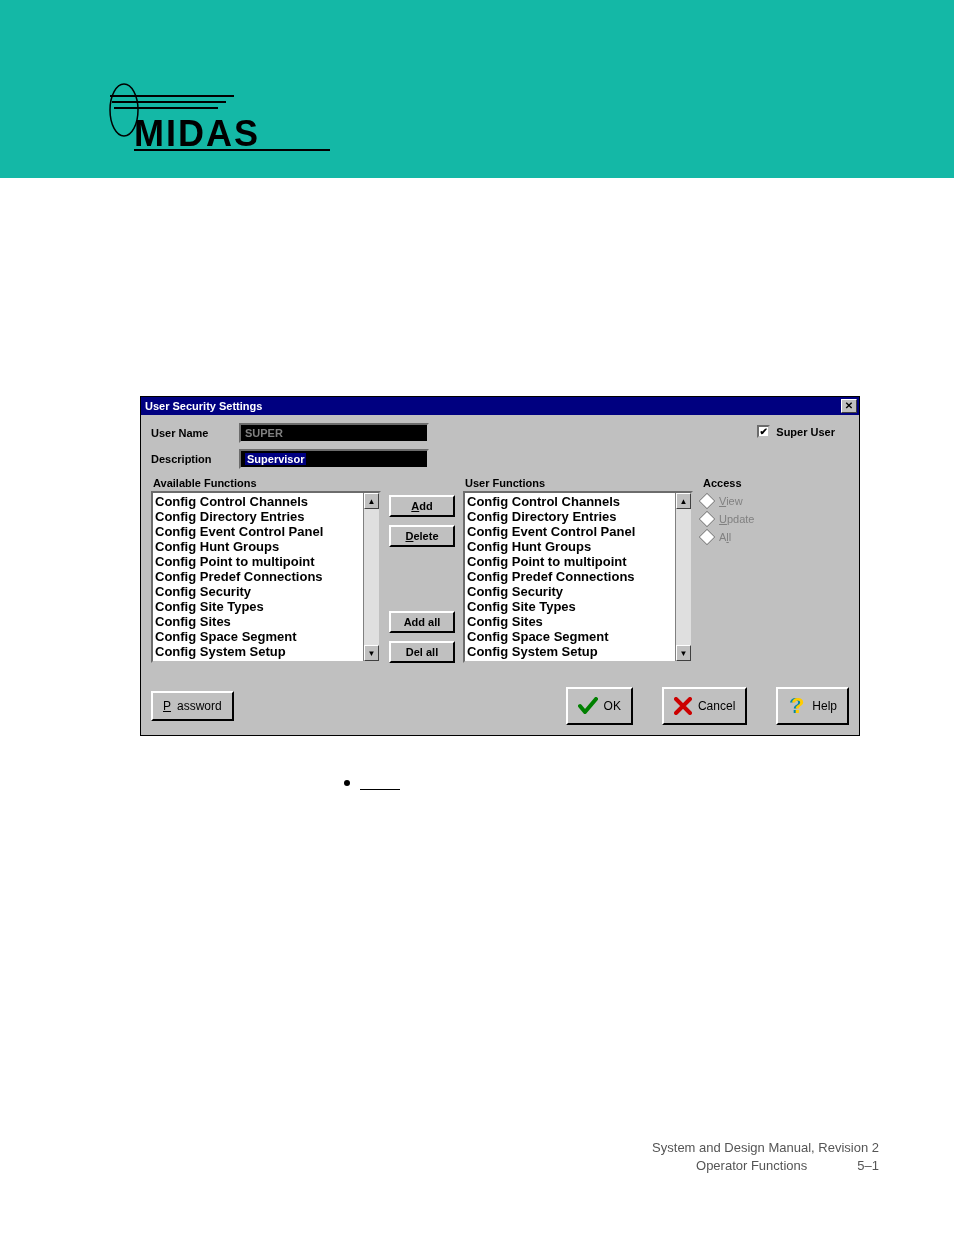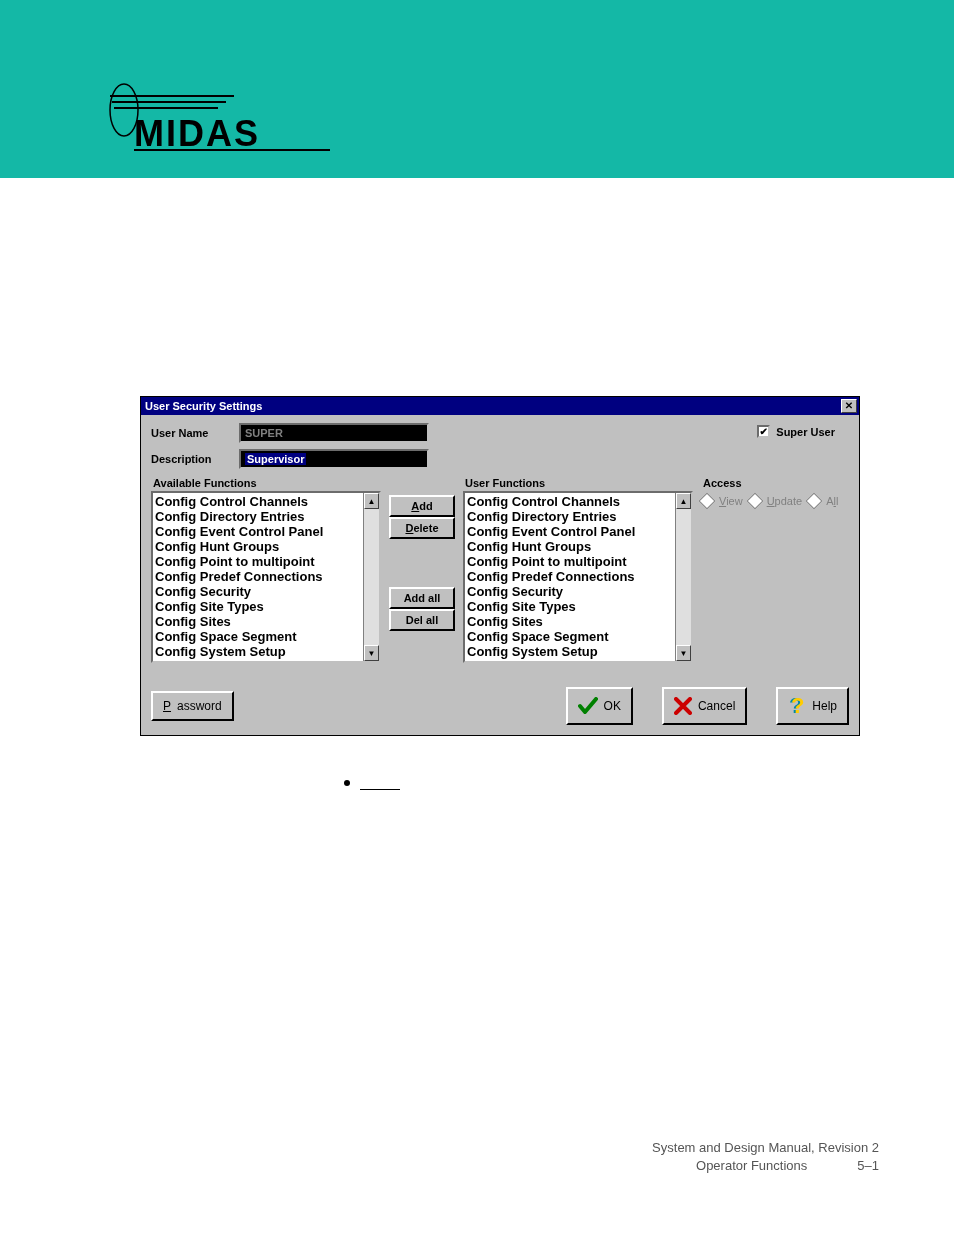--- a/index.html
+++ b/index.html
@@ -143,38 +143,39 @@
     background: #c0c0c0;
     border: 1px solid #fff;
     border-right-color: #404040;
     border-bottom-color: #404040;
     display: flex; align-items: center; justify-content: center;
     font-size: 8px;
   }
   .mid-buttons {
     display: flex;
     flex-direction: column;
+    gap: 8px;
     padding-top: 18px;
     width: 66px;
   }
   .btn {
     background: #c0c0c0;
     border: 2px outset #fff;
     border-right-color: #404040;
     border-bottom-color: #404040;
     text-align: center;
     padding: 3px 0;
     font-size: 11px;
     font-weight: bold;
     cursor: default;
   }
   .btn .u { text-decoration: underline; }
   .spacer { height: 48px; }
   .access-col { width: 80px; }
-  .access-list { padding: 4px 0 0 0; display: flex; flex-direction: row; gap: 6px; }
+  .access-list { padding: 4px 0 0 0; display: flex; flex-direction: column; gap: 6px; }
   .radio-row { display: flex; align-items: center; gap: 6px; color: #808080; }
   .radio {
     width: 12px; height: 12px;
     border: 1px solid #808080;
     transform: rotate(45deg);
     background: #fff;
     display: inline-block;
   }
   .radio-label { transform: none; }
   .radio-label .u { text-decoration: underline; }

